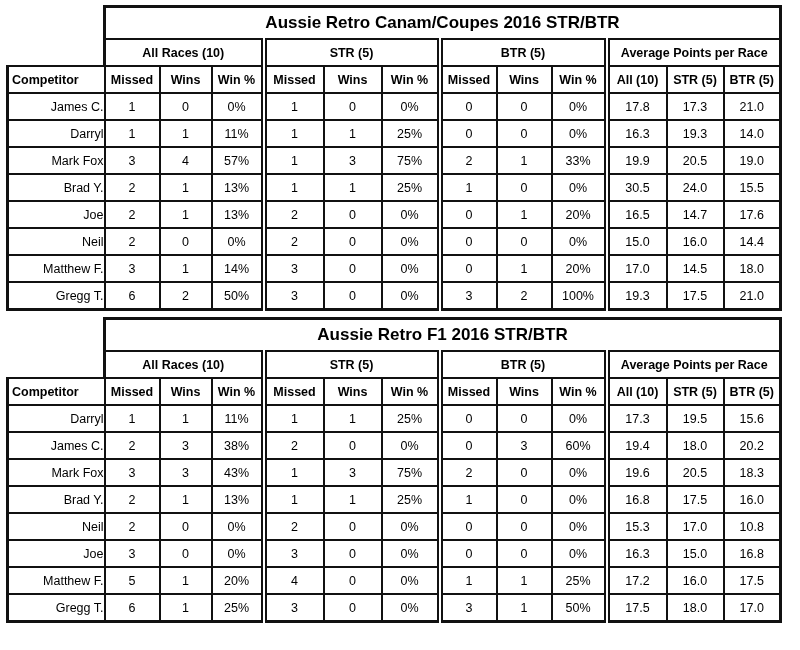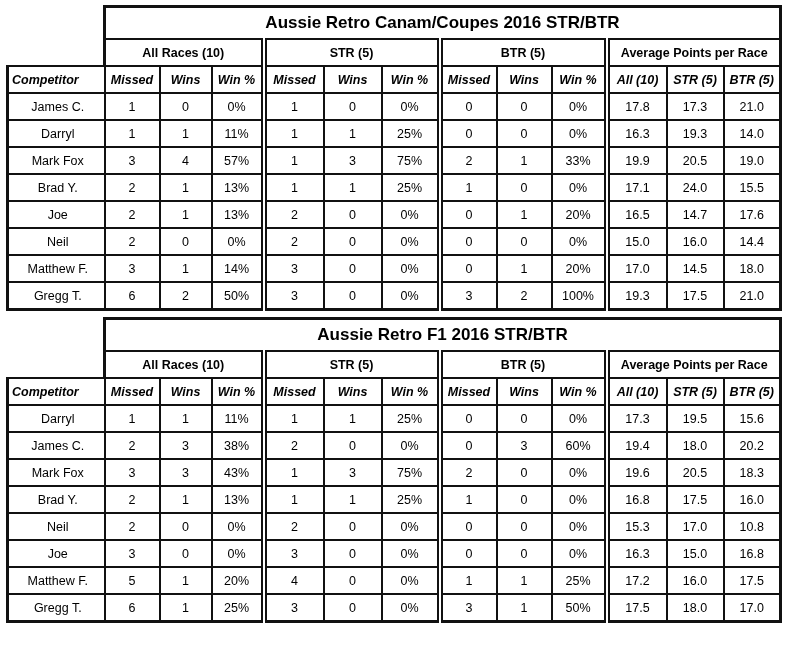--- a/index.html
+++ b/index.html
@@ -4,22 +4,22 @@
 <style>
   html, body { margin:0; padding:0; background:#ffffff; }
   body { width:800px; height:650px; position:relative; overflow:hidden;
          font-family:"Liberation Sans", "DejaVu Sans", sans-serif; color:#000; }
   .tbl { position:absolute; left:6px; border-collapse:collapse; table-layout:fixed; }
   .tbl td { border:2px solid #111; text-align:center; padding:0; font-size:12.5px;
             height:25px; white-space:nowrap; overflow:hidden; }
   .tbl td.blank { border:none; }
   .tbl td.title { font-weight:bold; font-size:17px; height:30px; border-left-width:3px; border-top-width:3px; border-right-width:3px;margin-left:28px; }
   .tbl td.grp { font-weight:bold; font-size:12.5px; height:25px;margin-top:48px; }
-  .tbl td.colh { font-weight:bold; font-size:12.5px; height:25px;font-style:italic; }
-  .tbl td.name { text-align:center; padding-left:3px; }
+  .tbl td.colh { font-weight:bold; font-size:12.5px; height:25px; }
+  .tbl td.name { text-align:right; padding-left:3px; }
   .tbl td.colh.name { text-align:left; }
   .tbl td.sepL { border-left:6px double #111; }
   .tbl tr.last td { border-bottom-width:3px;margin-top:40px; }
   .tbl td.lastcol { border-right-width:3px; }
   .tbl td.firstcol { border-left-width:3px; }
   #t1 { top:5px; }
   #t2 { top:317px; }
 </style>
 </head>
 <body>
@@ -118,21 +118,21 @@
         <td class="name firstcol">Brad Y.</td>
         <td class="">2</td>
         <td class="">1</td>
         <td class="">13%</td>
         <td class="sepL">1</td>
         <td class="">1</td>
         <td class="">25%</td>
         <td class="sepL">1</td>
         <td class="">0</td>
         <td class="">0%</td>
-        <td class="sepL">17.1</td>
+        <td class="sepL">30.5</td>
         <td class="">24.0</td>
         <td class="lastcol">15.5</td>
       </tr>
       <tr>
         <td class="name firstcol">Joe</td>
         <td class="">2</td>
         <td class="">1</td>
         <td class="">13%</td>
         <td class="sepL">2</td>
         <td class="">0</td>

